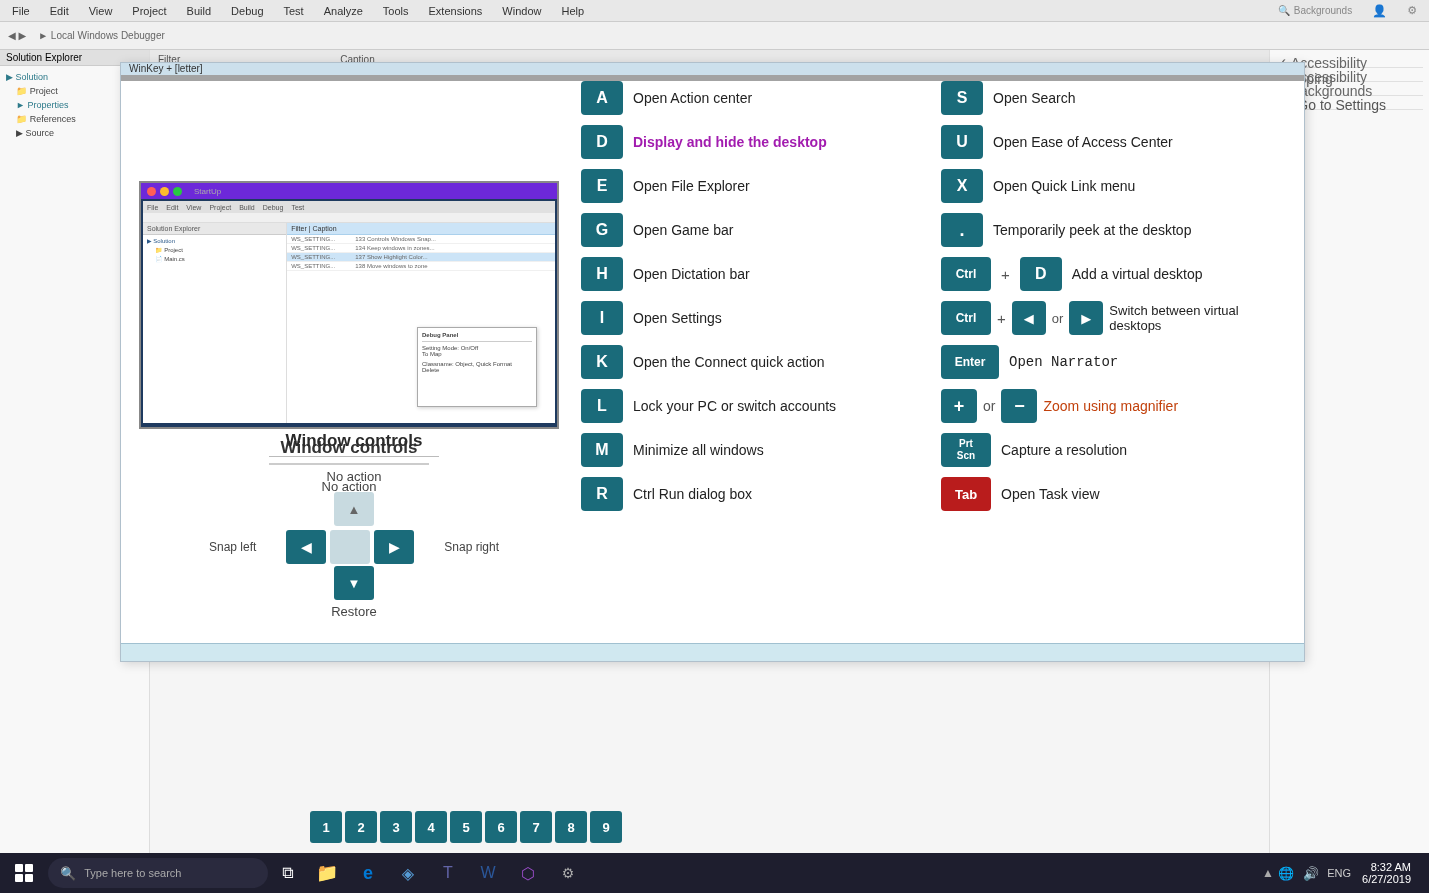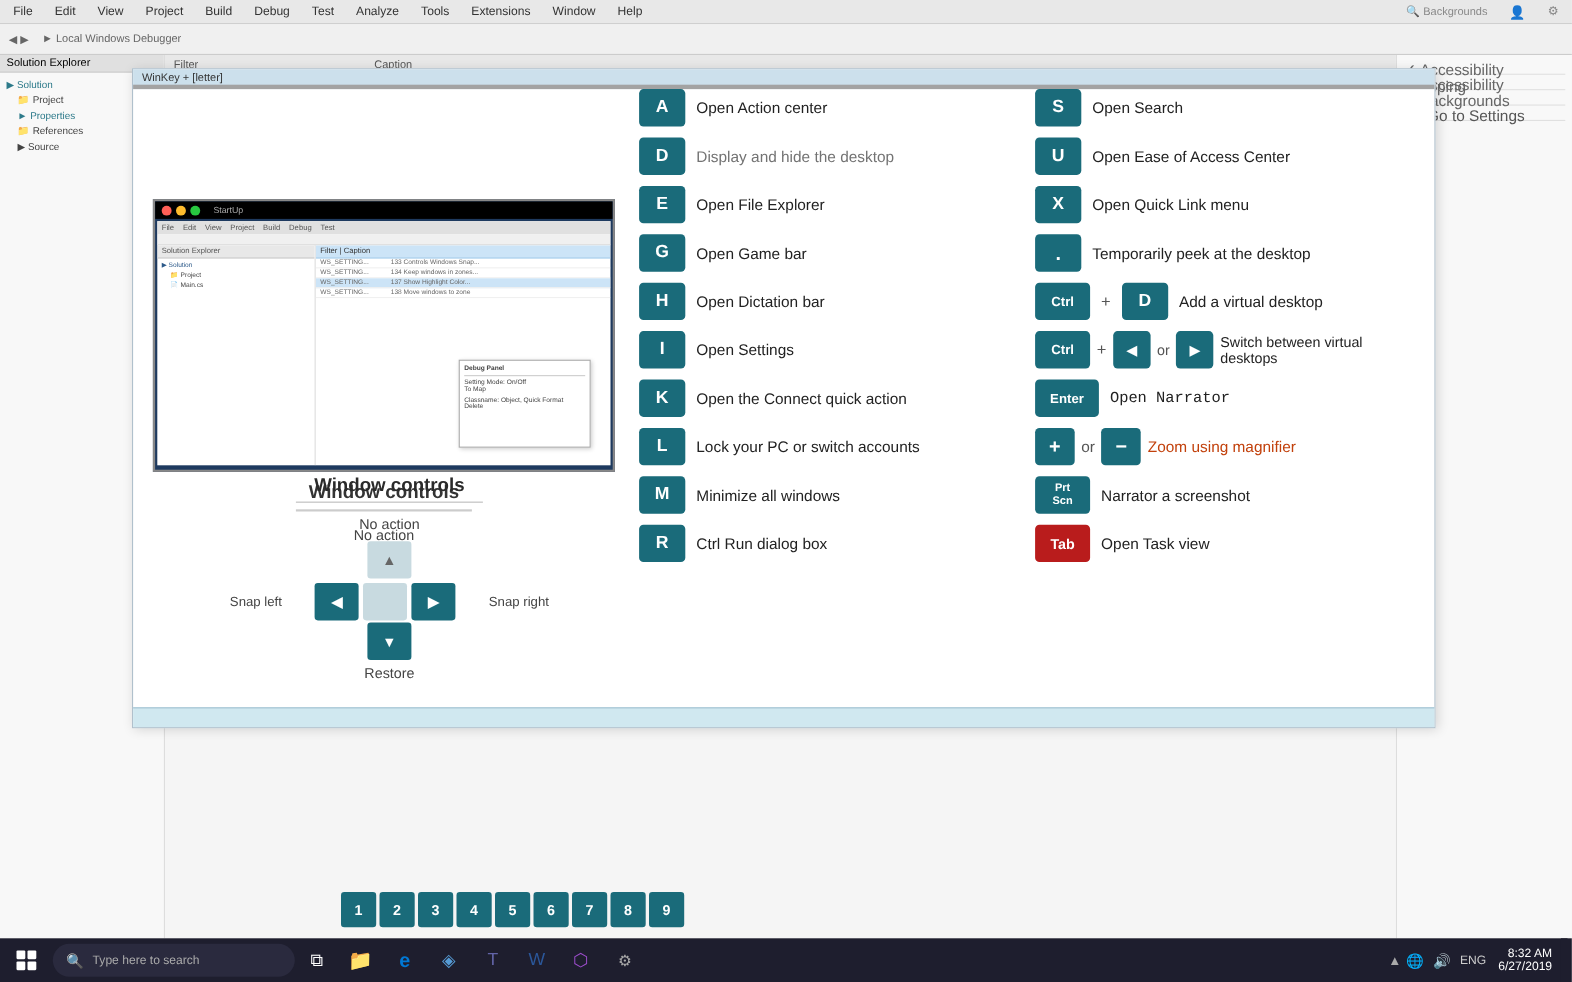--- a/index.html
+++ b/index.html
@@ -192,27 +192,27 @@
   <div style="padding:4px 6px; font-size:14px; color:#555;">
     <div style="height:14px; border-bottom:1px solid #e0e0e0; padding:1px 0; color:#666;">✓ Accessibility wrapping</div>
     <div style="height:14px; border-bottom:1px solid #e0e0e0; padding:1px 0; color:#666;">✓ Accessibility</div>
     <div style="height:14px; border-bottom:1px solid #e0e0e0; padding:1px 0; color:#666;">▷ Backgrounds</div>
     <div style="height:14px; border-bottom:1px solid #e0e0e0; padding:1px 0;">⚡ Go to Settings</div>
   </div>
 </div>
 
 <div style="position:absolute; top:62px; left:120px; width:1185px; height:600px; background:white; border:1px solid #b0c0cc; box-shadow:2px 2px 10px rgba(0,0,0,0.15); z-index:5;">
 
-  <div style="height:18px; background:#cce0ec; border-bottom:4px solid #a3a3a3; display:flex; align-items:flex-end; padding:0 8px; font-size:10px; color:#333;">
+  <div style="height:18px; background:#cce0ec; border-bottom:6px solid #a3a3a3; display:flex; align-items:flex-start; padding:0 8px; font-size:10px; color:#333;">
     <span>WinKey + [letter]</span>
   </div>
 
   <div style="position:absolute; top:118px; left:18px; width:420px; height:248px; border:2px solid #888; overflow:hidden; background:#1e3a5f;">
 
-    <div style="height:16px; background:#000000; display:flex; align-items:center; padding:0 6px; gap:4px;">
+    <div style="height:16px; background:#6d28d9; display:flex; align-items:center; padding:0 6px; gap:4px;">
       <div style="width:9px;height:9px;border-radius:50%;background:#ff5f57;"></div>
       <div style="width:9px;height:9px;border-radius:50%;background:#febc2e;"></div>
       <div style="width:9px;height:9px;border-radius:50%;background:#28c840;"></div>
       <span style="font-size:8px; color:#aaa; margin-left:8px;">StartUp</span>
     </div>
     <div style="background:white; margin:2px; height:calc(100% - 22px); overflow:hidden;">
       <div style="height:12px; background:#e0e0e0; display:flex; align-items:center; padding:0 4px; gap:8px; font-size:7px; color:#555;">
         <span>File</span>
           <span>Edit</span>
           <span>View</span>
@@ -323,21 +323,21 @@
       </div>
       <div style="display:flex; align-items:center; gap:10px; width:320px;">
         <div style="min-width:42px; height:34px; background:#1a6b7a; color:white; display:flex; align-items:center; justify-content:center; font-size:16px; font-weight:bold; border-radius:4px; flex-shrink:0;">S</div>
         <span style="font-size:14px; color:#222;">Open Search</span>
       </div>
     </div>
 
     <div style="display:flex; gap:40px; margin-bottom:10px;">
       <div style="display:flex; align-items:center; gap:10px; width:320px;">
         <div style="min-width:42px; height:34px; background:#1a6b7a; color:white; display:flex; align-items:center; justify-content:center; font-size:16px; font-weight:bold; border-radius:4px; flex-shrink:0;">D</div>
-        <span style="font-size:14px; color:#737373;">Display and hide the desktop</span>
+        <span style="font-size:14px; color:#a21caf;font-weight:bold;">Display and hide the desktop</span>
       </div>
       <div style="display:flex; align-items:center; gap:10px; width:320px;">
         <div style="min-width:42px; height:34px; background:#1a6b7a; color:white; display:flex; align-items:center; justify-content:center; font-size:16px; font-weight:bold; border-radius:4px; flex-shrink:0;">U</div>
         <span style="font-size:14px; color:#222;">Open Ease of Access Center</span>
       </div>
     </div>
 
     <div style="display:flex; gap:40px; margin-bottom:10px;">
       <div style="display:flex; align-items:center; gap:10px; width:320px;">
         <div style="min-width:42px; height:34px; background:#1a6b7a; color:white; display:flex; align-items:center; justify-content:center; font-size:16px; font-weight:bold; border-radius:4px; flex-shrink:0;">E</div>
@@ -412,21 +412,21 @@
       </div>
     </div>
 
     <div style="display:flex; gap:40px; margin-bottom:10px;">
       <div style="display:flex; align-items:center; gap:10px; width:320px;">
         <div style="min-width:42px; height:34px; background:#1a6b7a; color:white; display:flex; align-items:center; justify-content:center; font-size:16px; font-weight:bold; border-radius:4px; flex-shrink:0;">M</div>
         <span style="font-size:14px; color:#222;">Minimize all windows</span>
       </div>
       <div style="display:flex; align-items:center; gap:10px; width:320px;">
         <div style="min-width:50px; height:34px; background:#1a6b7a; color:white; display:flex; align-items:center; justify-content:center; font-size:10px; font-weight:bold; border-radius:4px; flex-shrink:0; text-align:center; line-height:1.2;">Prt<br>Scn</div>
-        <span style="font-size:14px; color:#222;">Narrator a screenshot</span>
+        <span style="font-size:14px; color:#222;">Capture a resolution</span>
       </div>
     </div>
 
     <div style="display:flex; gap:40px; margin-bottom:10px;">
       <div style="display:flex; align-items:center; gap:10px; width:320px;">
         <div style="min-width:42px; height:34px; background:#1a6b7a; color:white; display:flex; align-items:center; justify-content:center; font-size:16px; font-weight:bold; border-radius:4px; flex-shrink:0;">R</div>
         <span style="font-size:14px; color:#222;">Ctrl Run dialog box</span>
       </div>
       <div style="display:flex; align-items:center; gap:10px; width:320px;">
         <div style="min-width:50px; height:34px; background:#b91c1c; color:white; display:flex; align-items:center; justify-content:center; font-size:13px; font-weight:bold; border-radius:4px; flex-shrink:0;">Tab</div>

